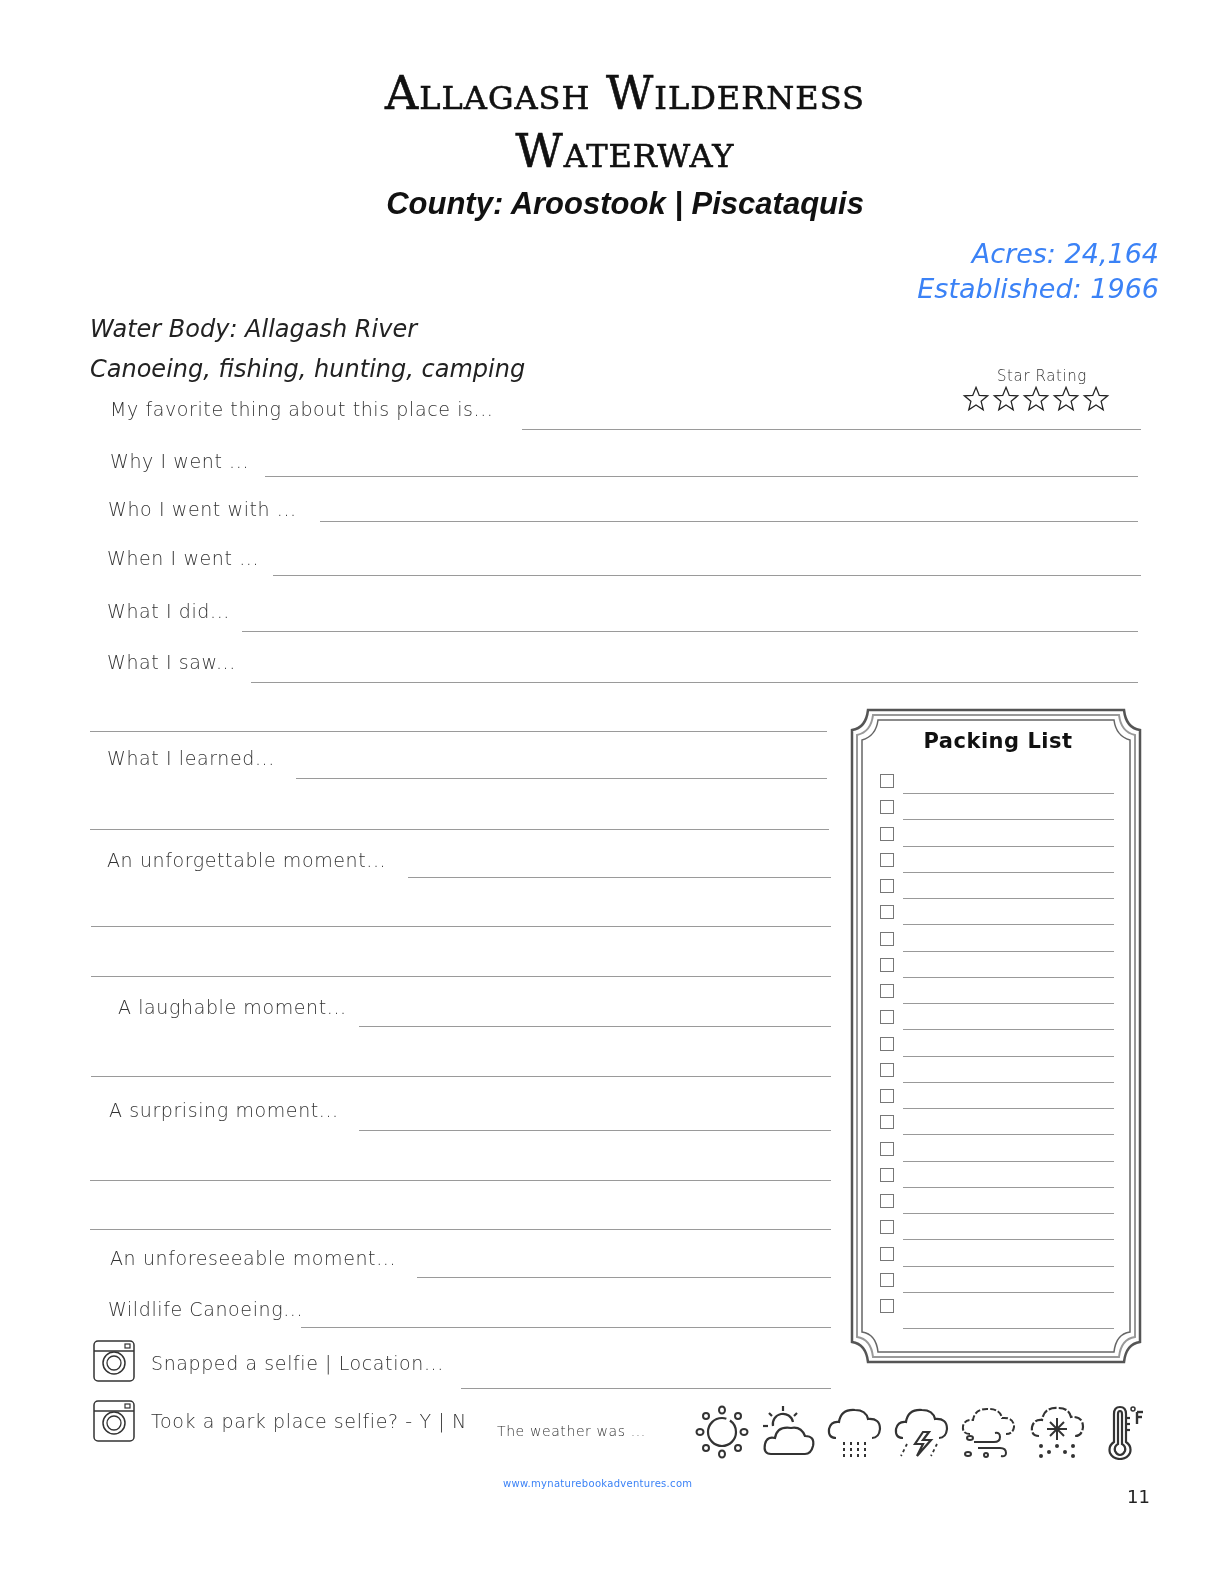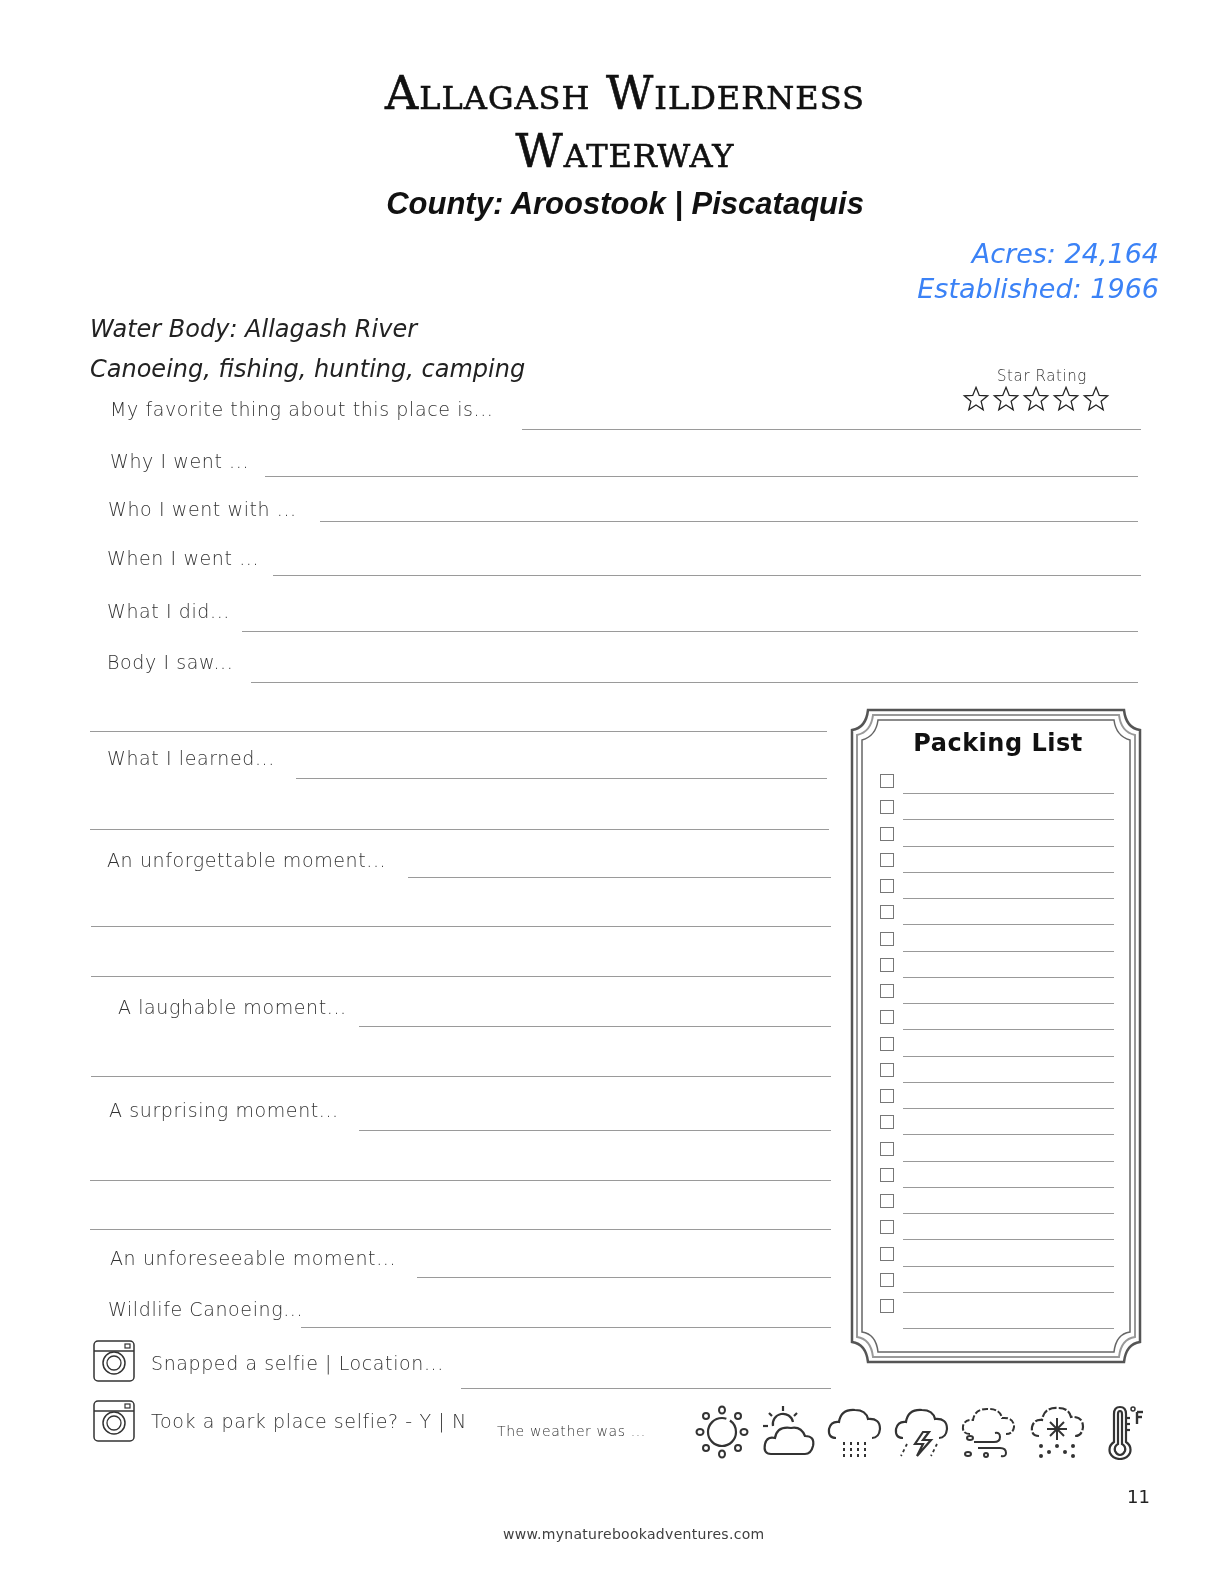--- a/index.html
+++ b/index.html
@@ -8,27 +8,27 @@
   .title { left: 0; width: 1250px; text-align: center; font-family: "DejaVu Serif", serif; font-size: 46px; font-variant: small-caps; letter-spacing: 1px; color: #111; -webkit-text-stroke: 0.6px #111; }
   .county { left: 0; width: 1250px; text-align: center; top: 186px; font-family: "Liberation Sans", sans-serif; font-style: italic; font-weight: bold; font-size: 31px; }
   .stat { right: 55px; text-align: right; font-family: "DejaVu Sans", sans-serif; font-style: italic; font-weight: 300; font-size: 27px; color: #3b82f6; }
   .meta { left: 90px; font-family: "DejaVu Sans", sans-serif; font-style: italic; font-size: 24px; color: #222; }
   .label { font-family: "DejaVu Sans", sans-serif; font-size: 19px; color: #333; letter-spacing: 0.6px; font-weight: 300; white-space: nowrap; }
   .line { height: 0; border-top: 1.5px solid #9a9a9a; }
   .star-title { left: 997px; top: 367px; font-size: 15px; color: #333; }
   .stars { left: 962px; top: 385px; display: flex; gap: 2px; }
   .star { width: 28px; height: 28px; }
   .packing { left: 848px; top: 706px; width: 296px; height: 660px; }
-  .pk-title { left: 848px; width: 300px; top: 729px; text-align: center; font-family: "DejaVu Sans", sans-serif; font-weight: bold; font-size: 24px; letter-spacing: 0.5px; }
+  .pk-title { left: 848px; width: 300px; top: 729px; text-align: center; font-family: "DejaVu Sans", sans-serif; font-weight: bold; font-size: 21px; letter-spacing: 0.5px; }
   .pk-row { left: 878px; width: 236px; height: 26px; }
   .pk-box { position: absolute; left: 2px; top: 1px; width: 12px; height: 12px; border: 1.3px solid #777; }
   .pk-line { position: absolute; left: 25px; right: 0; top: 20px; border-top: 1.5px solid #999; }
   .cam { width: 42px; height: 42px; }
   .weather-icon { width: 56px; height: 56px; }
-  .footer-url { left: 503px; top: 1478px; font-size: 14px; color: #404040; letter-spacing: 0.3px; margin-top: 48px; }
+  .footer-url { left: 503px; top: 1478px; font-size: 10px; color: #3b82f6; letter-spacing: 0.3px; }
   .page-num { left: 1127px; top: 1486px; font-size: 18px; color: #222; }
 </style>
 </head>
 <body>
 
 <div class="abs title" style="top:66px;">Allagash Wilderness</div>
 <div class="abs title" style="top:124px;">Waterway</div>
 <div class="abs county">County: Aroostook | Piscataquis</div>
 
 <div class="abs stat" style="top:238px;">Acres: 24,164</div>
@@ -64,21 +64,21 @@
 
 <div class="abs label" style="left:108px; top:498px;">Who I went with ...</div>
 <div class="abs line" style="left:320px; width:818px; top:521px;"></div>
 
 <div class="abs label" style="left:107px; top:547px;">When I went ...</div>
 <div class="abs line" style="left:273px; width:868px; top:575px;"></div>
 
 <div class="abs label" style="left:107px; top:600px;">What I did...</div>
 <div class="abs line" style="left:242px; width:896px; top:631px;"></div>
 
-<div class="abs label" style="left:107px; top:651px;">Body I saw...</div>
+<div class="abs label" style="left:107px; top:651px;">What I saw...</div>
 <div class="abs line" style="left:251px; width:887px; top:682px;"></div>
 
 <div class="abs line" style="left:90px; width:737px; top:731px;"></div>
 
 <div class="abs label" style="left:107px; top:747px;">What I learned...</div>
 <div class="abs line" style="left:296px; width:531px; top:778px;"></div>
 <div class="abs line" style="left:90px; width:739px; top:829px;"></div>
 
 <div class="abs label" style="left:107px; top:849px;">An unforgettable moment...</div>
 <div class="abs line" style="left:408px; width:423px; top:877px;"></div>

